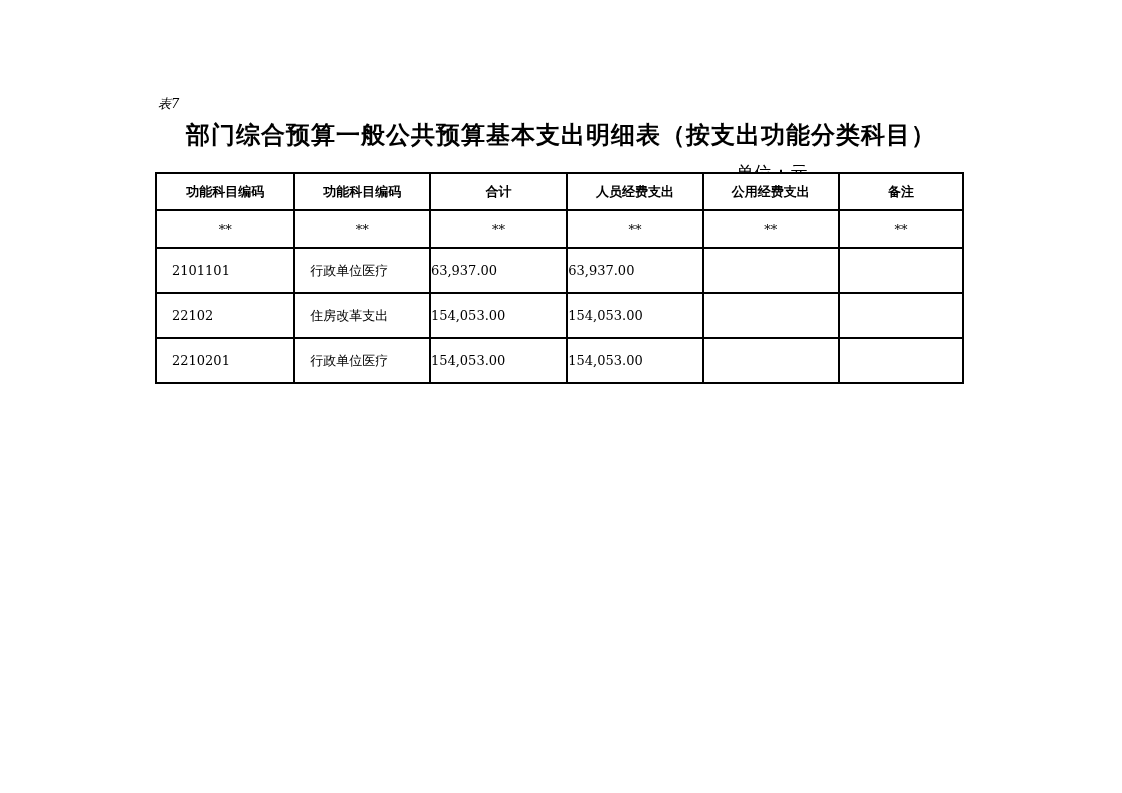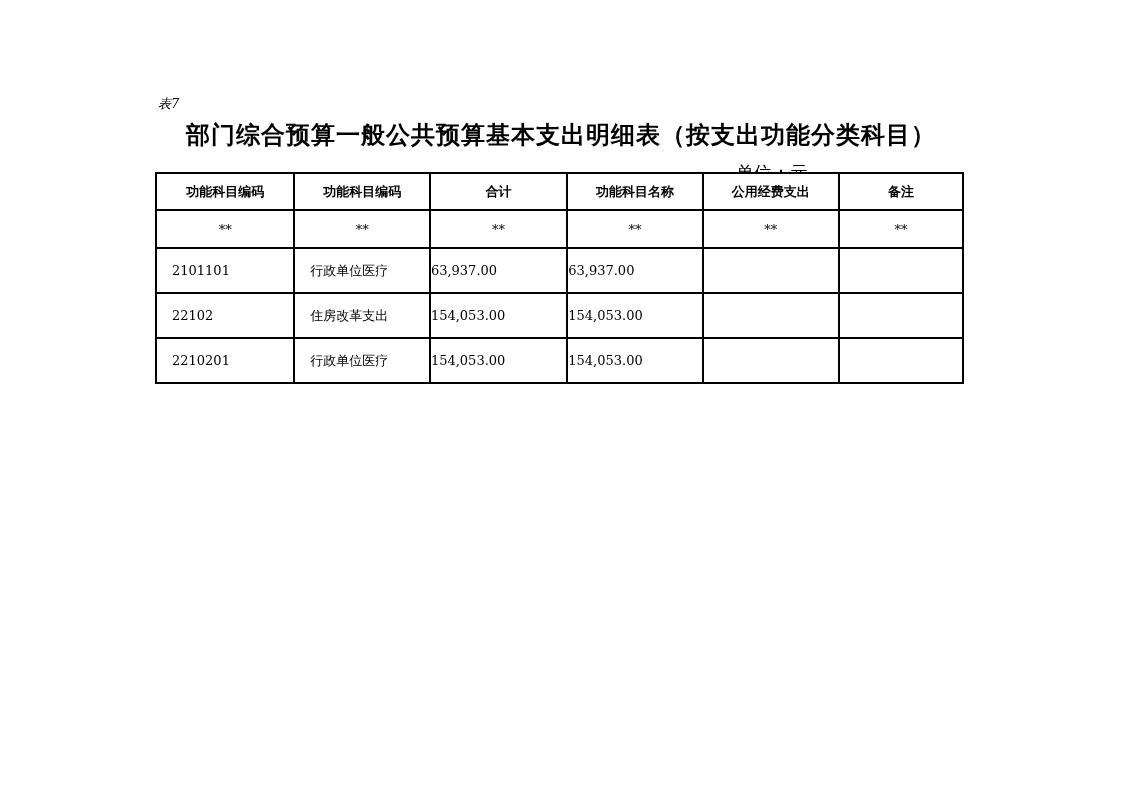--- a/index.html
+++ b/index.html
@@ -87,21 +87,21 @@
         <col class="c3">
         <col class="c4">
         <col class="c5">
         <col class="c6">
     </colgroup>
     <tbody>
       <tr class="header-row">
         <td class="cell-center">功能科目编码</td>
         <td class="cell-center">功能科目编码</td>
         <td class="cell-center">合计</td>
-        <td class="cell-center">功能科目名称</td>
+        <td class="cell-center">人员经费支出</td>
         <td class="cell-center">公用经费支出</td>
         <td class="cell-center">备注</td>
       </tr>
       <tr class="mask-row">
         <td class="cell-center">**</td>
         <td class="cell-center">**</td>
         <td class="cell-center">**</td>
         <td class="cell-center">**</td>
         <td class="cell-center">**</td>
         <td class="cell-center">**</td>

